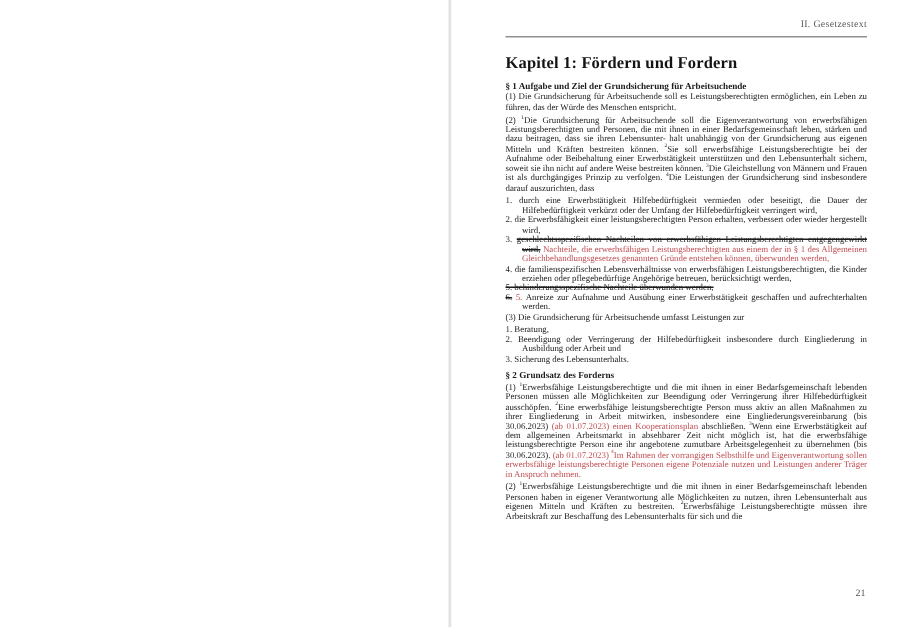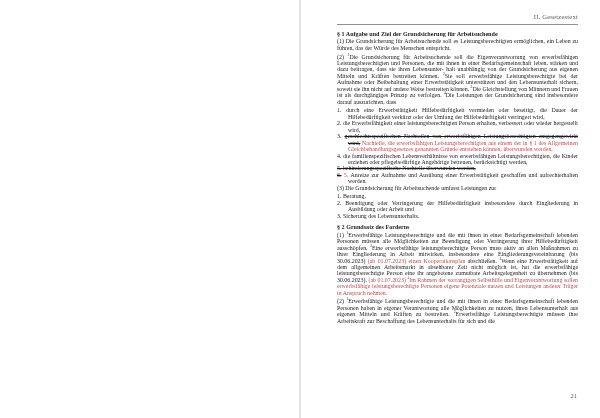--- a/index.html
+++ b/index.html
@@ -42,20 +42,21 @@
 </head>
 <body>
 
 <div class="stage">
   <div class="left-page"></div>
   <div class="gutter-line"></div>
 
   <div class="right-page">
     <div class="running-header">II. Gesetzestext</div>
 
+    <div class="chapter-title">Kapitel 1: Fördern und Fordern</div>
 
     <div class="body-blocks" id="body-blocks">
         <div class="blk heading"><span>§ 1 Aufgabe und Ziel der Grundsicherung für Arbeitsuchende</span></div>
         <div class="blk para"><span>(1) Die Grundsicherung für Arbeitsuchende soll es Leistungsberechtigten ermöglichen, ein Leben zu führen, das der Würde des Menschen entspricht.</span></div>
         <div class="blk para"><span>(2) </span><span class="sup">1</span><span>Die Grundsicherung für Arbeitsuchende soll die Eigenverantwortung von erwerbsfähigen Leistungsberechtigten und Personen, die mit ihnen in einer Bedarfsgemeinschaft leben, stärken und dazu beitragen, dass sie ihren Lebensunter- halt unabhängig von der Grundsicherung aus eigenen Mitteln und Kräften bestreiten können. </span><span class="sup">2</span><span>Sie soll erwerbsfähige Leistungsberechtigte bei der Aufnahme oder Beibehaltung einer Erwerbstätigkeit unterstützen und den Lebensunterhalt sichern, soweit sie ihn nicht auf andere Weise bestreiten können. </span><span class="sup">3</span><span>Die Gleichstellung von Männern und Frauen ist als durchgängiges Prinzip zu verfolgen. </span><span class="sup">4</span><span>Die Leistungen der Grundsicherung sind insbesondere darauf auszurichten, dass</span></div>
         <div class="blk item"><span>1.&nbsp;</span><span>durch eine Erwerbstätigkeit Hilfebedürftigkeit vermieden oder beseitigt, die Dauer der Hilfebedürftigkeit verkürzt oder der Umfang der Hilfebedürftigkeit verringert wird,</span></div>
         <div class="blk item"><span>2.&nbsp;</span><span>die Erwerbsfähigkeit einer leistungsberechtigten Person erhalten, verbessert oder wieder hergestellt wird,</span></div>
         <div class="blk item"><span>3.&nbsp;</span><span class="strike">geschlechtsspezifischen Nachteilen von erwerbsfähigen Leistungsberechtigten entgegengewirkt wird,</span><span> </span><span class="red">Nachteile, die erwerbsfähigen Leistungsberechtigten aus einem der in § 1 des Allgemeinen Gleichbehandlungsgesetzes genannten Gründe entstehen können, überwunden werden,</span></div>
         <div class="blk item"><span>4.&nbsp;</span><span>die familienspezifischen Lebensverhältnisse von erwerbsfähigen Leistungsberechtigten, die Kinder erziehen oder pflegebedürftige Angehörige betreuen, berücksichtigt werden,</span></div>
         <div class="blk item"><span class="strike">5.&nbsp;behinderungsspezifische Nachteile überwunden werden,</span></div>

